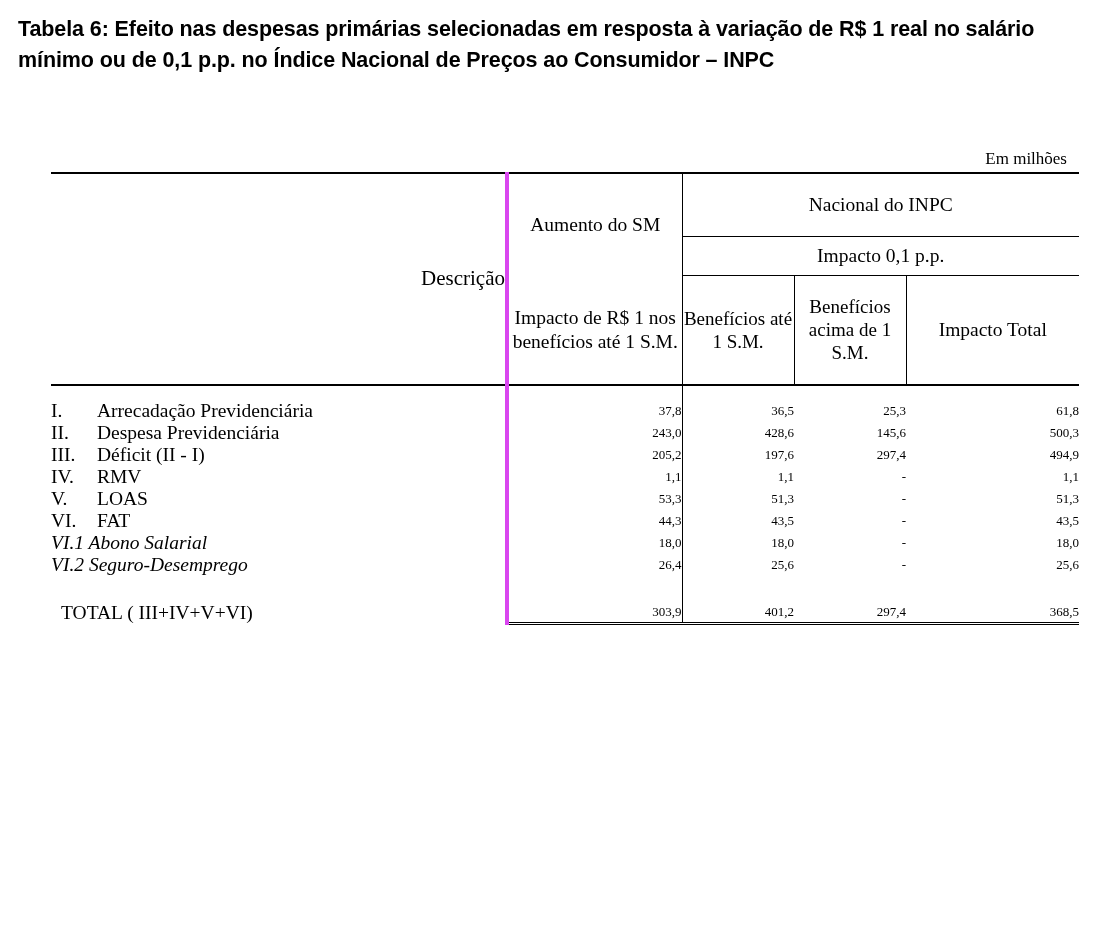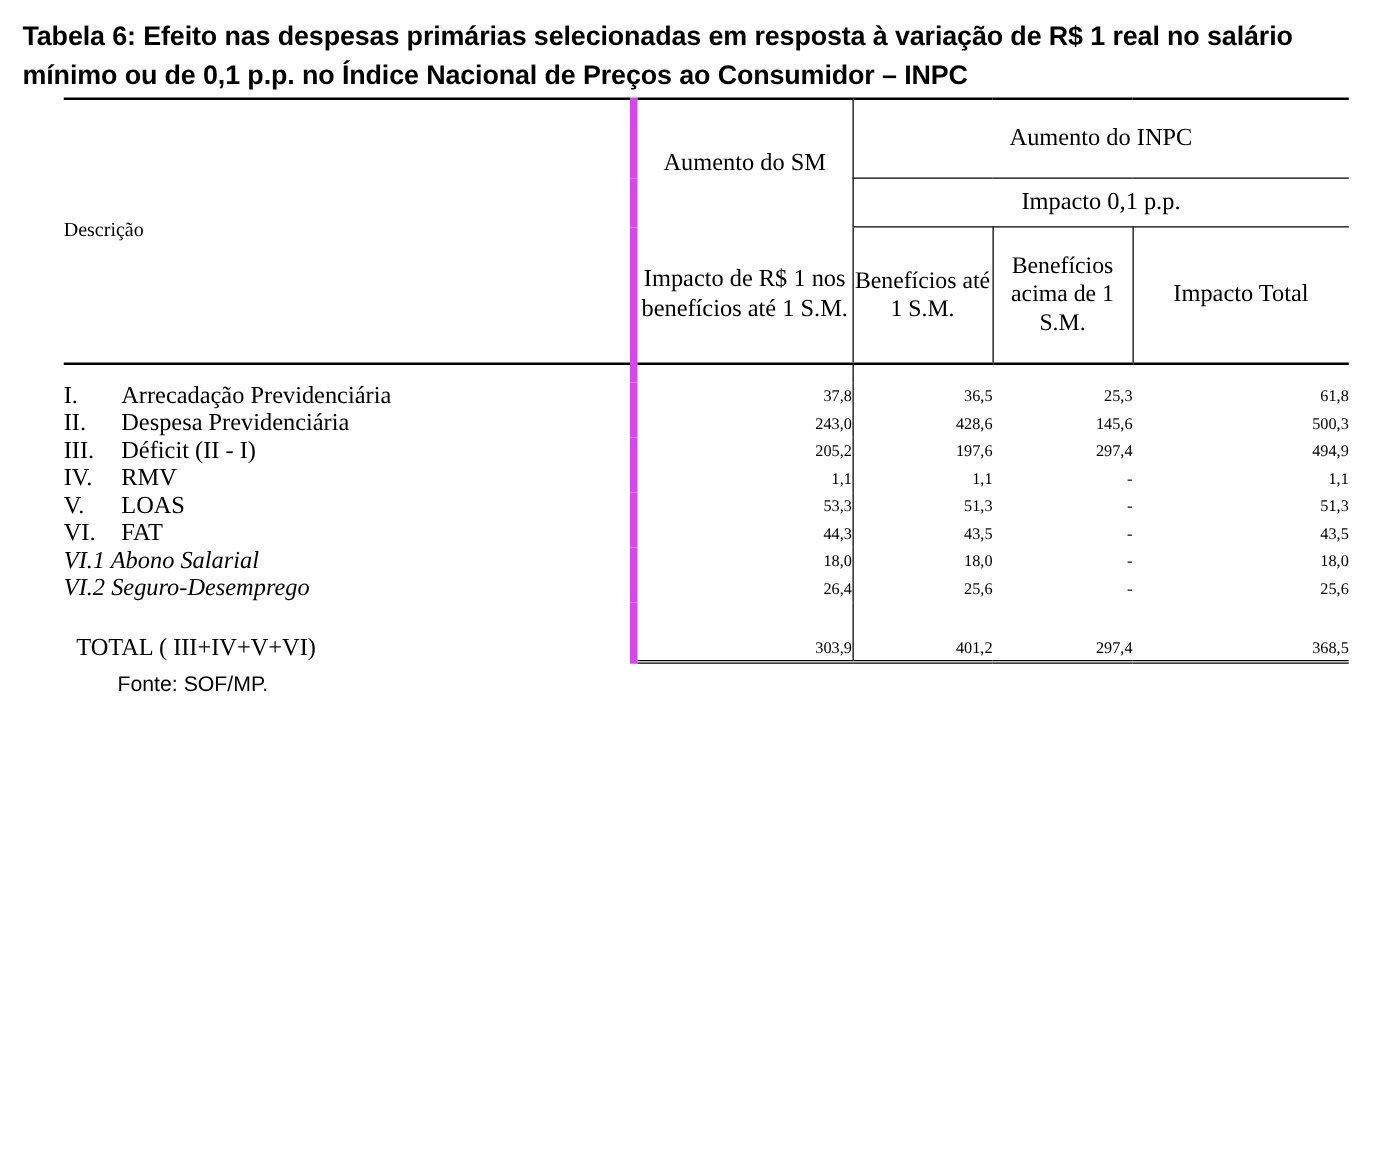--- a/index.html
+++ b/index.html
@@ -47,26 +47,26 @@
     table-layout: fixed;
   }
   table.main td, table.main th {
     padding: 0;
     font-weight: normal;
     vertical-align: middle;
   }
   
   .rule-top { border-top: 2.5px solid #000; }
   .rule-bottom { border-bottom: 1px solid #000; }
-  .vline-l { border-left: 6px solid #d946ef; }
+  .vline-l { border-left: 4px solid #d946ef; }
   .vline-r { border-right: 1px solid #000; }
 
   .hdr-desc {
-    text-align: left;
-    font-size: 16px;
+    text-align: right;
+    font-size: 21px;
   }
   .hdr-cell {
     text-align: center;
     font-size: 19.5px;
     line-height: 1.22;
     padding: 6px 8px;
   }
   .hdr-cell.small {
     font-size: 19px;
   }
@@ -113,35 +113,36 @@
   }
   .tight td { padding-top: 3px; padding-bottom: 3px; }
 </style>
 </head>
 <body>
 
 <div class="page">
 
   <div class="table-title">Tabela 6: Efeito nas despesas primárias selecionadas em resposta à variação de R$ 1 real no salário mínimo ou de 0,1 p.p. no Índice Nacional de Preços ao Consumidor – INPC</div>
 
+  <div class="units-line">Em milhões</div>
 
   <table class="main">
     <colgroup>
       <col style="width:456px">
       <col style="width:175px">
       <col style="width:112px">
       <col style="width:112px">
       <col style="width:173px">
     </colgroup>
 
     <tbody>
         <tr>
       <td rowspan="3" class="rule-top hdr-desc">Descrição</td>
       <td rowspan="2" class="rule-top vline-l vline-r hdr-cell" style="height:62px">Aumento do SM</td>
-      <td colspan="3" class="rule-top hdr-cell rule-bottom" style="height:62px">Aumento do INPC</td>
+      <td colspan="3" class="rule-top hdr-cell rule-bottom" style="height:62px">Nacional do INPC</td>
     </tr>
 
     <tr>
       <td colspan="3" class="hdr-cell rule-bottom" style="height:38px">Impacto 0,1 p.p.</td>
     </tr>
 
     <tr>
       <td class="vline-l vline-r hdr-cell" style="height:108px">Impacto de R$ 1 nos benefícios até 1 S.M.</td>
       <td class="vline-r hdr-cell small">Benefícios até 1 S.M.</td>
       <td class="vline-r hdr-cell small">Benefícios acima de 1 S.M.</td>
@@ -231,15 +232,14 @@
     <tr class="total-row">
       <td class="label-cell">TOTAL ( III+IV+V+VI)</td>
       <td class="num vline-l vline-r dbl-under">303,9</td>
       <td class="num dbl-under">401,2</td>
       <td class="num dbl-under">297,4</td>
       <td class="num dbl-under">368,5</td>
     </tr>
   </tbody>
     </table>
 
-  <div class="source">Fonte: SOF/MP.</div>
 
 </div>
 
 </body></html>

